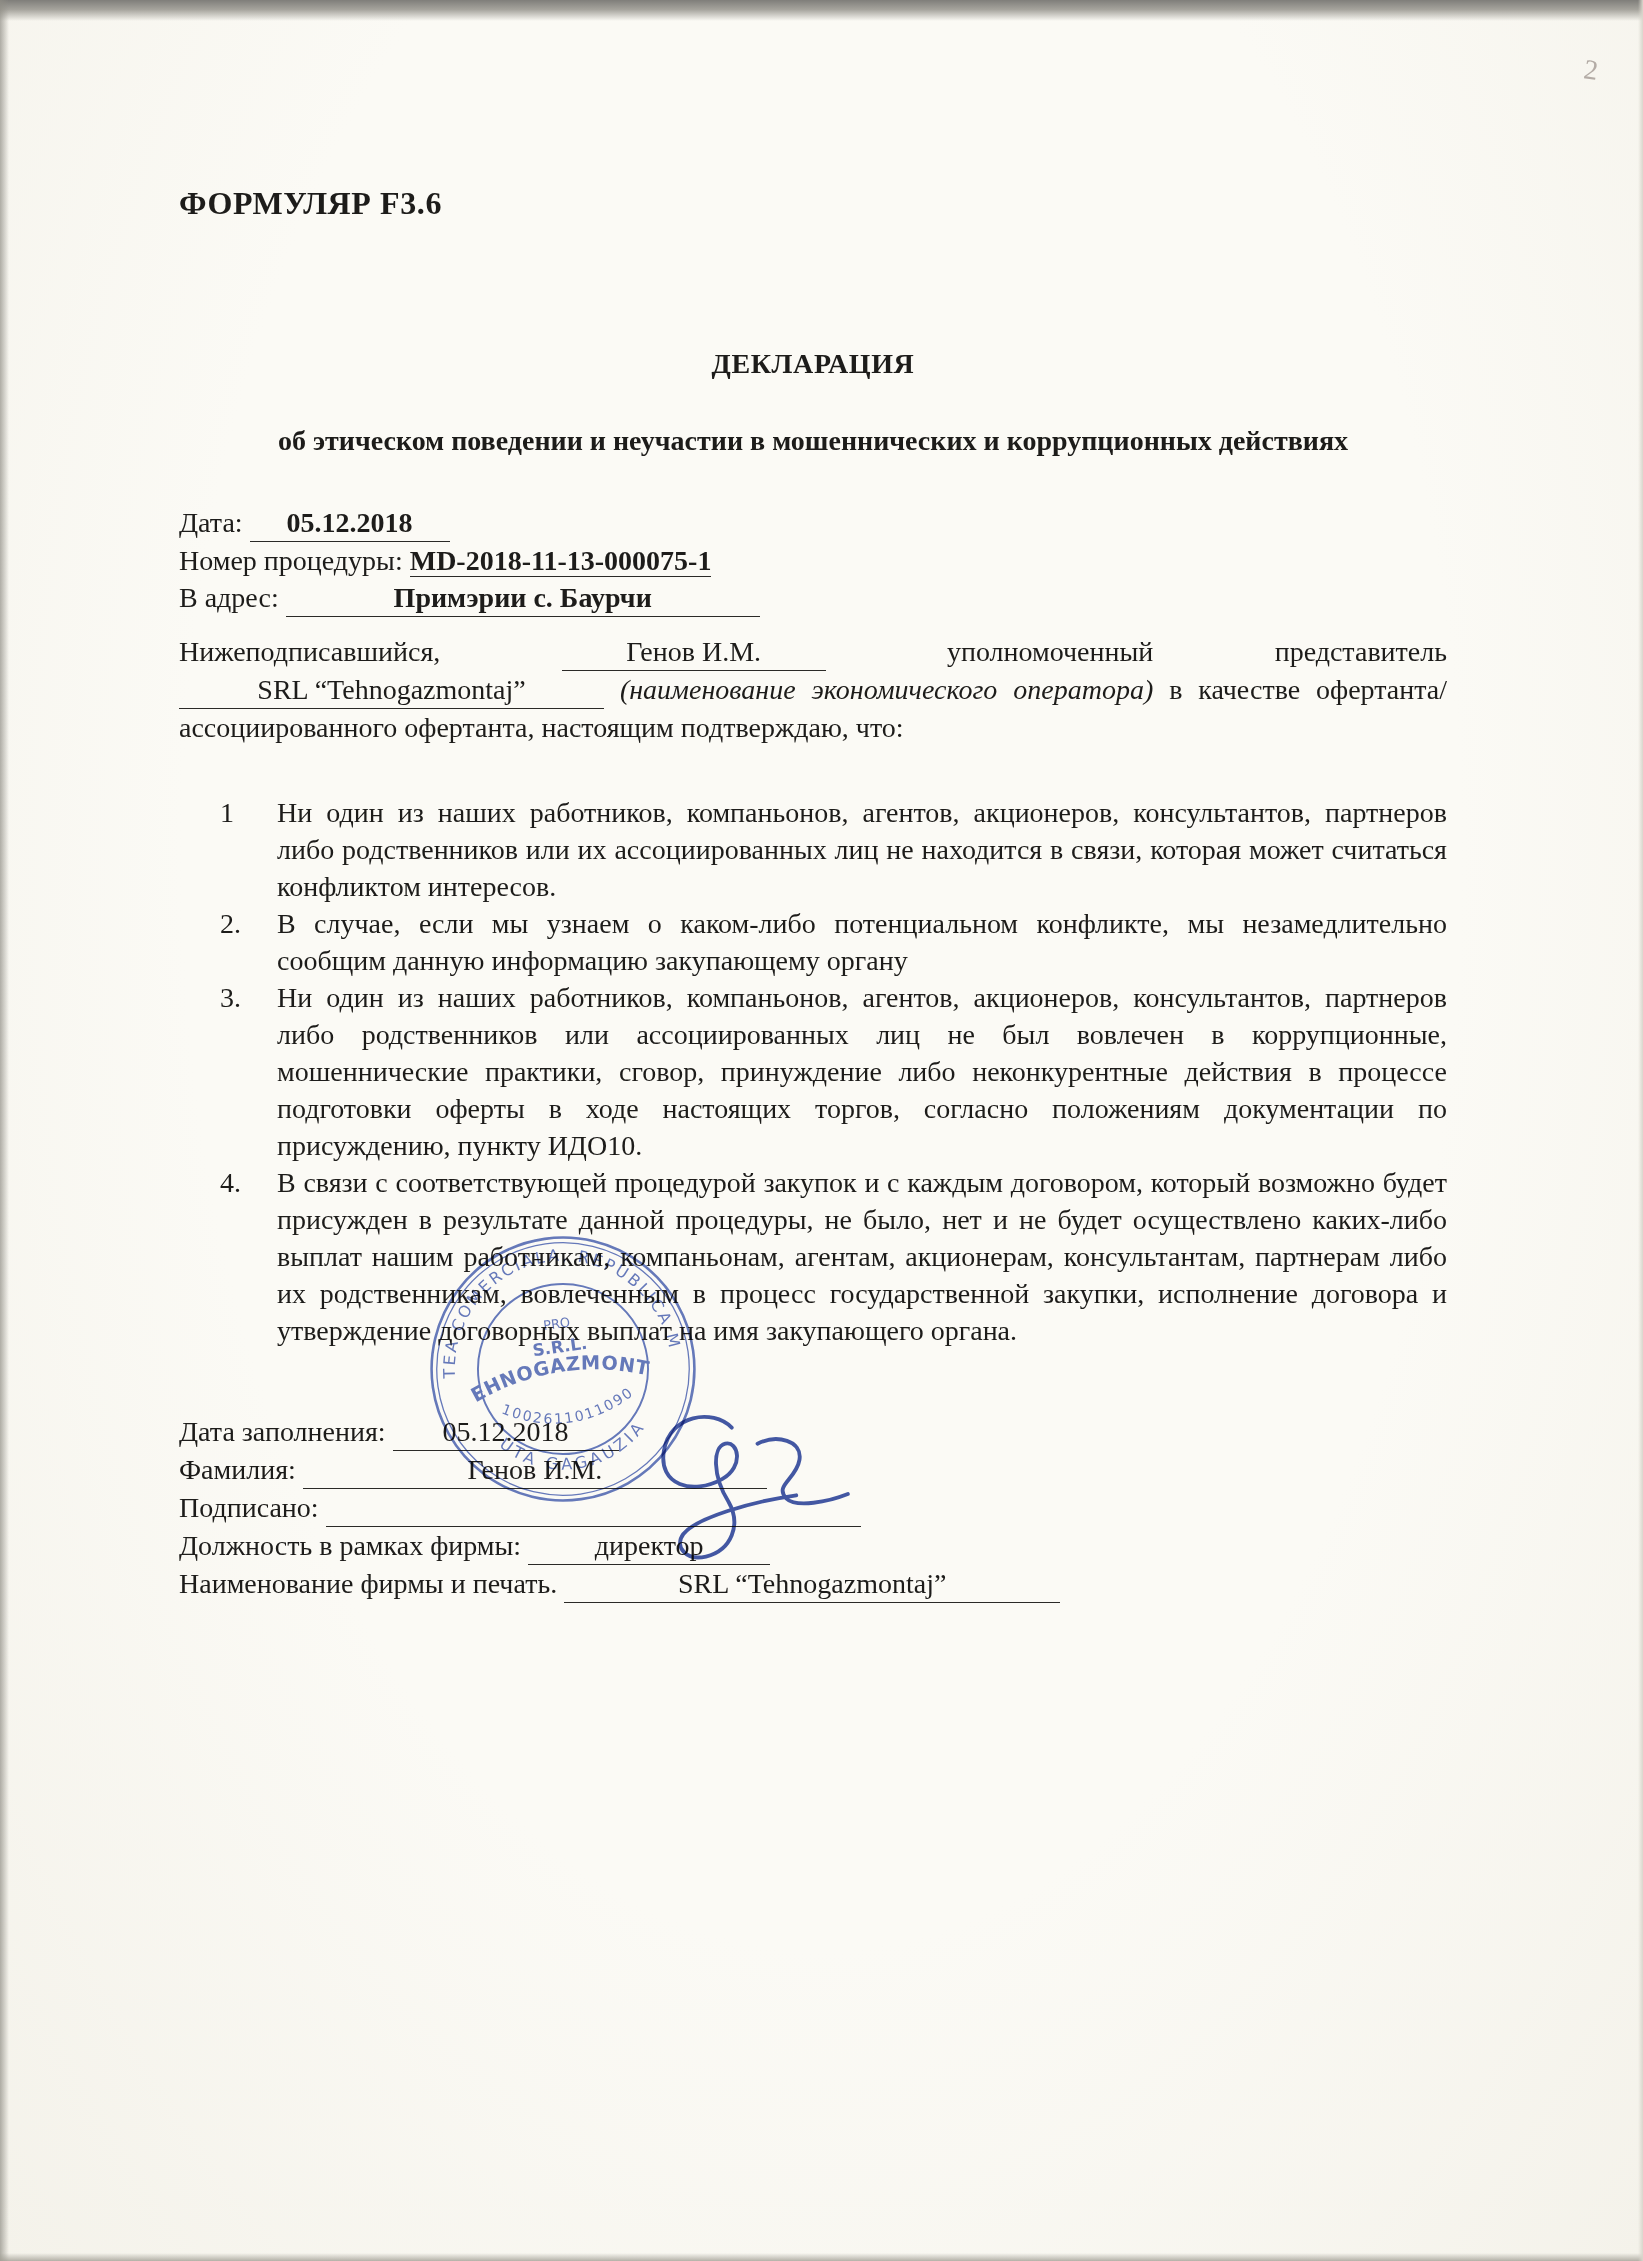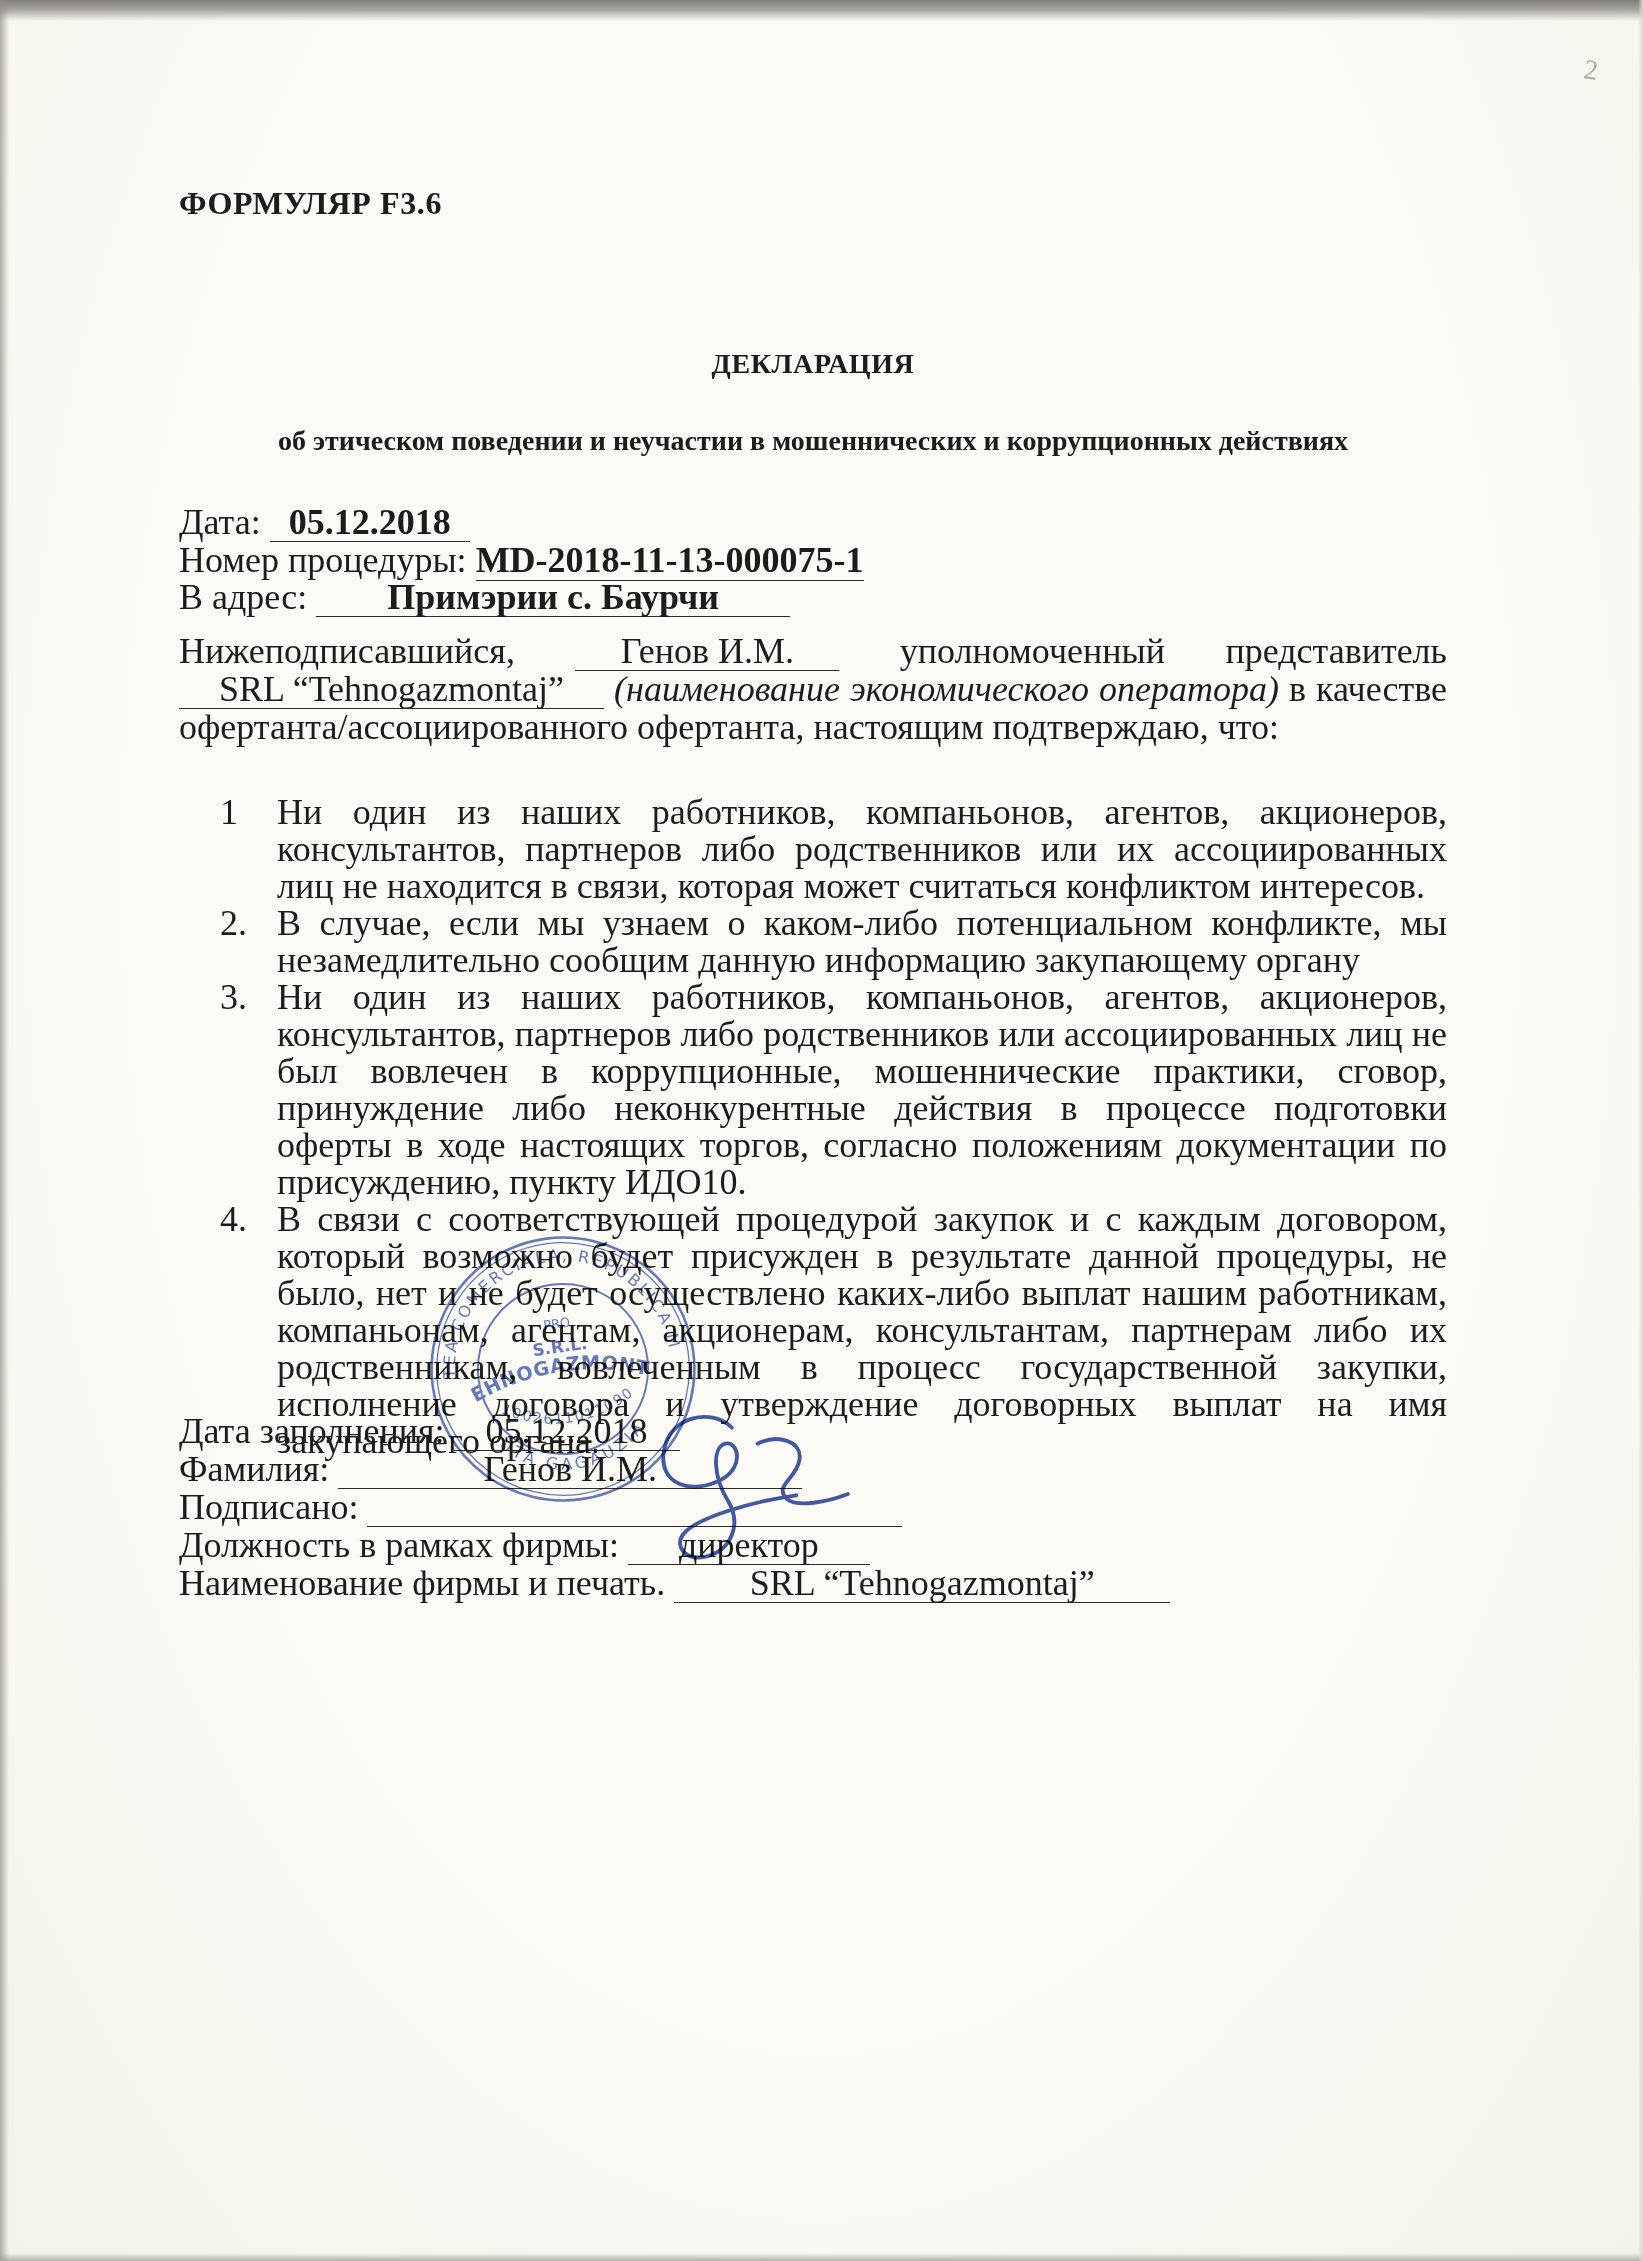--- a/index.html
+++ b/index.html
@@ -30,21 +30,21 @@
 
   .content{position:absolute;left:179px;top:0;width:1268px;}
 
   .form-title{position:absolute;top:185px;width:100%;
     font-weight:bold;font-size:32px;letter-spacing:0.6px;}
   .doc-title{position:absolute;top:348px;width:100%;text-align:center;
     font-weight:bold;font-size:28px;letter-spacing:0.6px;}
   .doc-subtitle{position:absolute;top:425px;width:100%;text-align:center;
     font-weight:bold;font-size:28px;}
 
-  .body-text{font-size:36px;line-height:37px;}
+  .body-text{font-size:28px;line-height:37px;}
 
   .header-fields{position:absolute;top:504px;left:0;width:100%;}
   .field-line{white-space:nowrap;}
 
   .fill{display:inline-block;border-bottom:1.9px solid #2b2a27;text-align:center;
     vertical-align:baseline;}
   .ul-value{border-bottom:1.9px solid #2b2a27;}
   .b{font-weight:bold;}
   .it{font-style:italic;}
 

